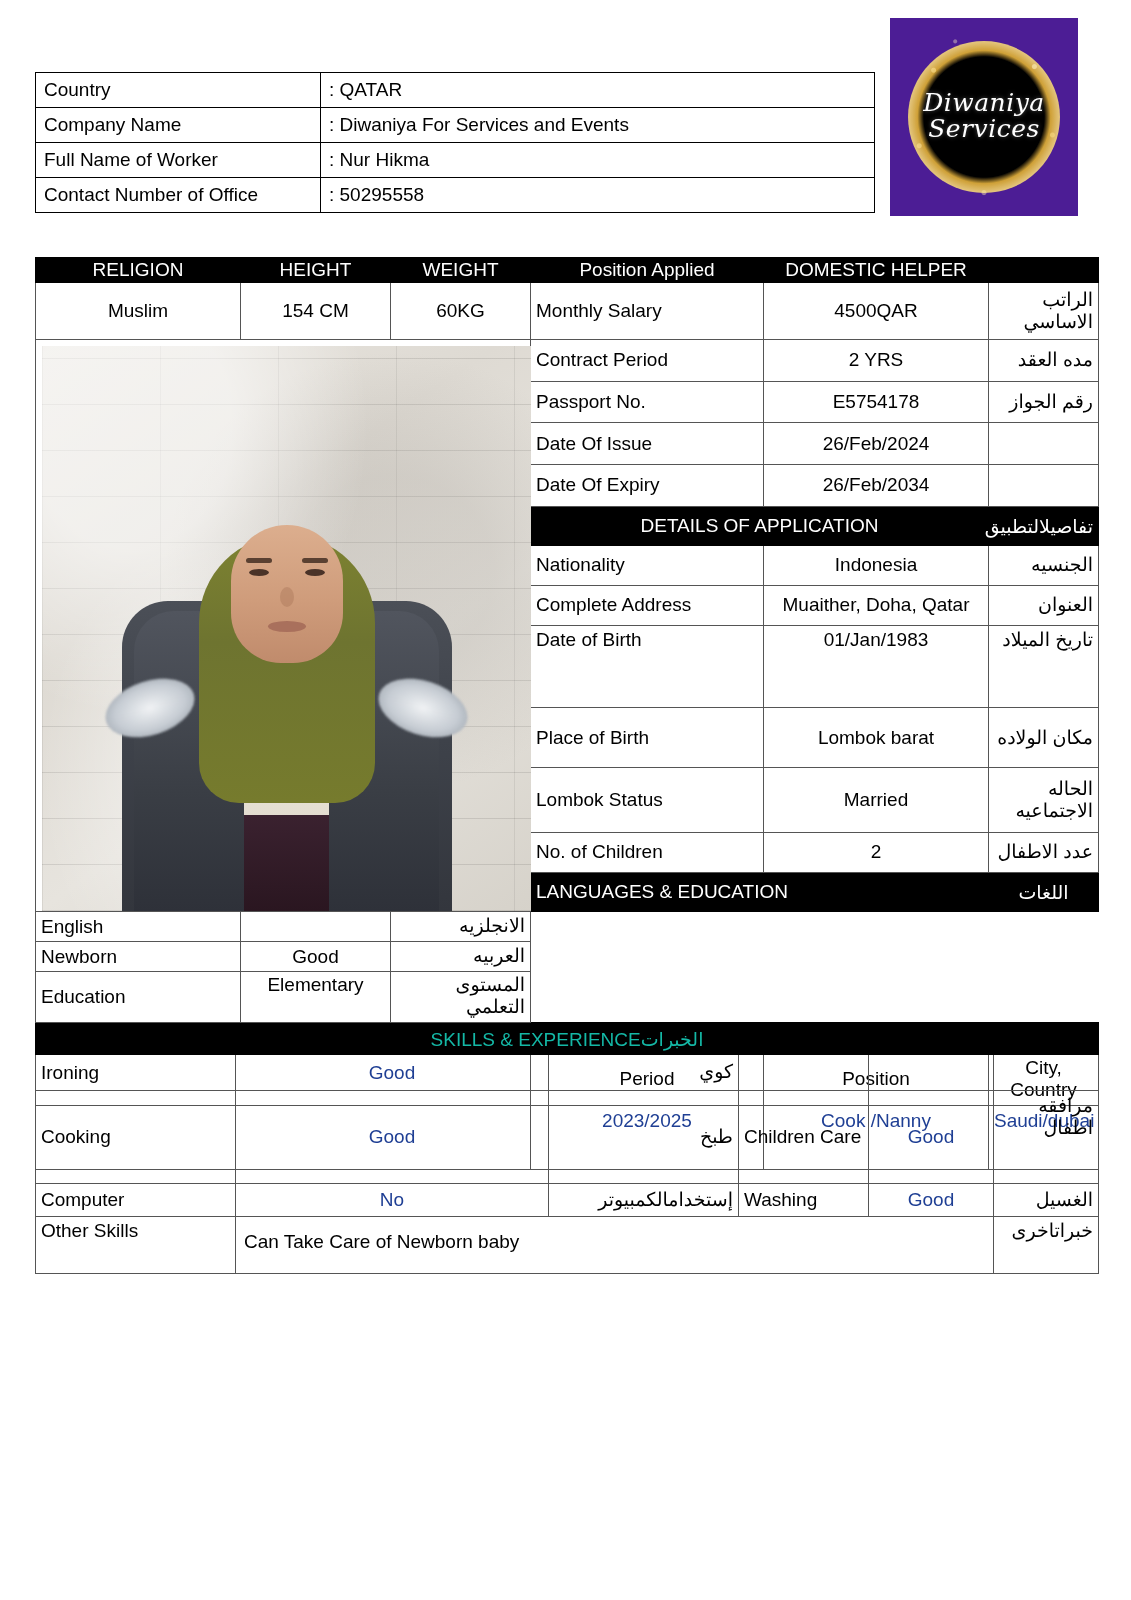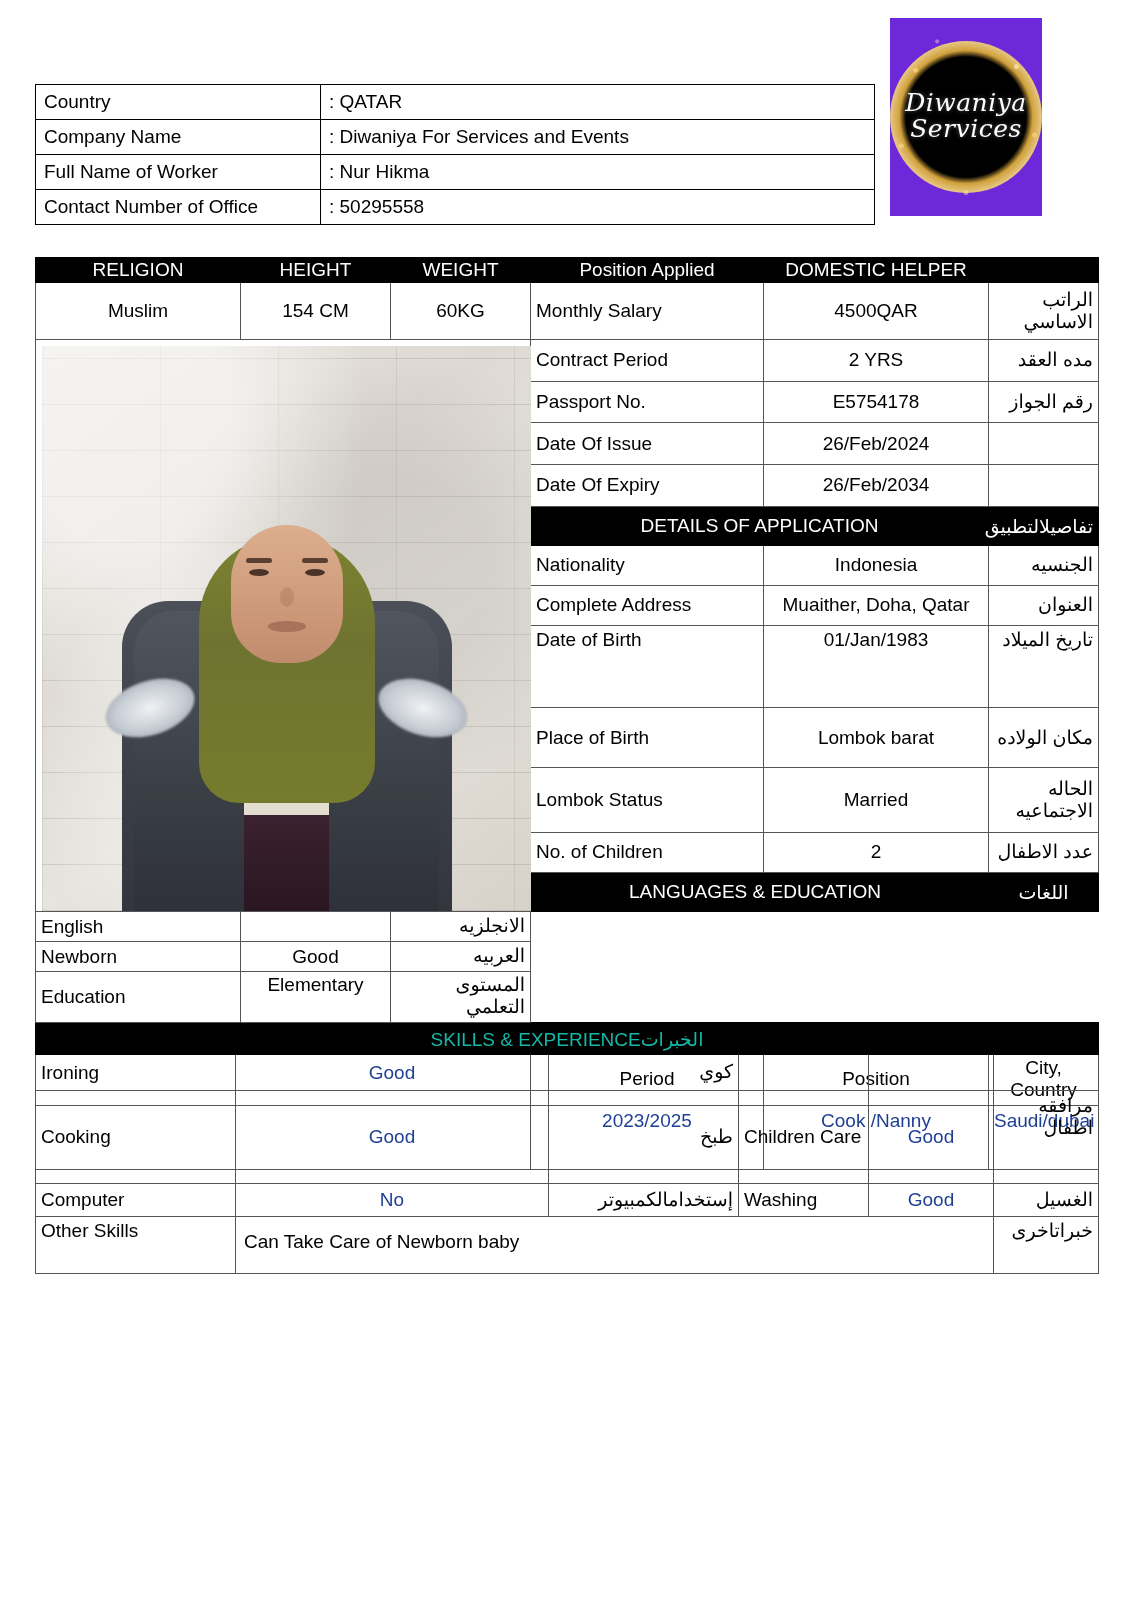--- a/index.html
+++ b/index.html
@@ -18,21 +18,20 @@
     background: #ffffff;
     overflow: hidden;
   }
 
   
   .header-wrap {
     position: absolute;
     left: 35px;
     top: 72px;
     width: 840px;
-    margin-top: 12px;
   }
   table.hdr {
     border-collapse: collapse;
     width: 840px;
     table-layout: fixed;
   }
   table.hdr td {
     border: 1.4px solid #000;
     height: 34px;
     font-size: 19px;
@@ -41,23 +40,23 @@
     white-space: nowrap;
     overflow: hidden;
   }
   .hdr-label { width: 268px; }
 
   
   .logo-box {
     position: absolute;
     left: 890px;
     top: 18px;
-    width: 152px;
+    width: 188px;
     height: 198px;
-    background: #6d28d9;
+    background: #4c1d95;
     overflow: hidden;
   }
   .logo-ring {
     position: absolute;
     left: 50%;
     top: 50%;
     transform: translate(-50%, -50%);
     width: 152px;
     height: 152px;
     border-radius: 50%;
@@ -448,21 +447,21 @@
         <td class="ar">الحاله الاجتماعيه</td>
       </tr>
 
       <tr>
         <td class="lft" style="height:27px">No. of Children</td>
         <td class="ctr">2</td>
         <td class="ar">عدد الاطفال</td>
       </tr>
 
       <tr>
-        <td class="blk" colspan="2" style="height:26px;text-align:center;padding-right:14px">LANGUAGES &amp; EDUCATION</td>
+        <td class="blk" colspan="2" style="height:26px;text-align:left;padding-right:14px">LANGUAGES &amp; EDUCATION</td>
         <td class="blk arblk">اللغات</td>
       </tr>
 
       <tr>
         <td class="lft" style="height:27px">English</td>
         <td class="ctr"></td>
         <td class="ar">الانجلزيه</td>
       </tr>
 
       <tr>

